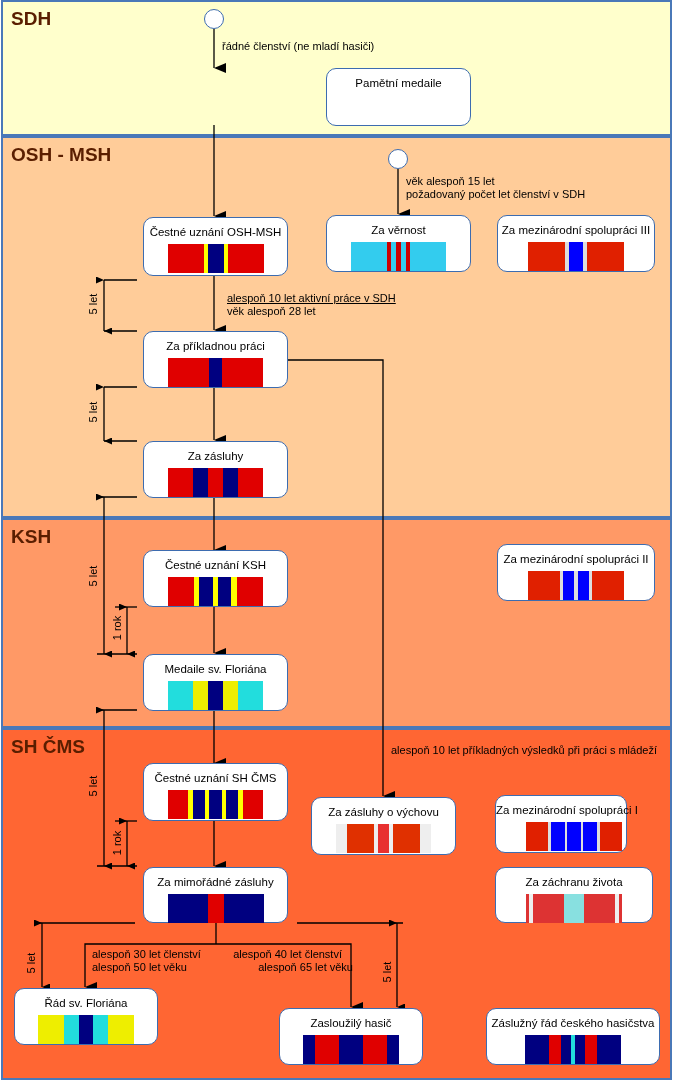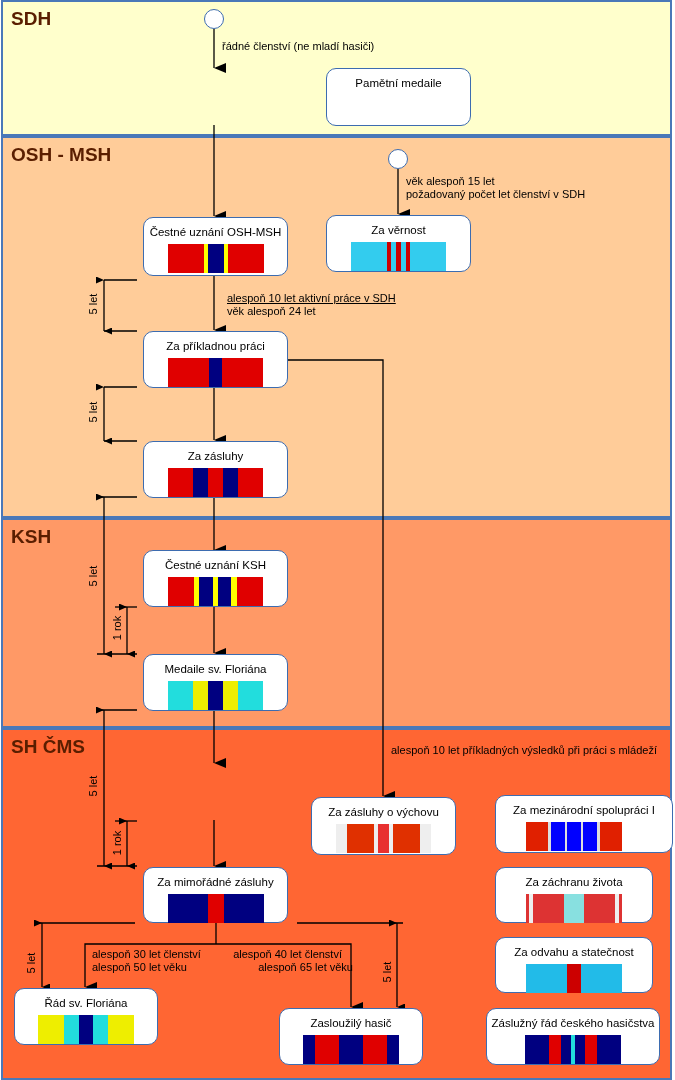--- a/index.html
+++ b/index.html
@@ -99,21 +99,21 @@
     </g>
   </svg>
 
   <div class="start" style="left:204px;top:9px;"></div>
   <div class="start" style="left:388px;top:149px;"></div>
 
   <div class="note" style="left:222px;top:39px;">řádné členství (ne mladí hasiči)</div>
   <div class="note" style="left:406px;top:174px;">věk alespoň 15 let</div>
   <div class="note" style="left:406px;top:187px;">požadovaný počet let členství v SDH</div>
   <div class="note" style="left:227px;top:291px;text-decoration:underline;">alespoň 10 let aktivní práce v SDH</div>
-  <div class="note" style="left:227px;top:304px;">věk alespoň 24 let</div>
+  <div class="note" style="left:227px;top:304px;">věk alespoň 28 let</div>
   <div class="note" style="left:391px;top:743px;">alespoň 10 let příkladných výsledků při práci s mládeží</div>
   <div class="note" style="left:92px;top:947px;">alespoň 30 let členství</div>
   <div class="note" style="left:92px;top:960px;">alespoň 50 let věku</div>
   <div class="note" style="left:229px;top:947px;width:113px;text-align:right;">alespoň 40 let členství</div>
   <div class="note" style="left:240px;top:960px;width:113px;text-align:right;">alespoň 65 let věku</div>
 
   <div class="vnote" style="left:78px;top:298px;width:30px;text-align:center;">5 let</div>
   <div class="vnote" style="left:78px;top:406px;width:30px;text-align:center;">5 let</div>
   <div class="vnote" style="left:78px;top:570px;width:30px;text-align:center;">5 let</div>
   <div class="vnote" style="left:102px;top:622px;width:30px;text-align:center;">1 rok</div>
@@ -140,20 +140,30 @@
       <div class="ribbon" style="width: 96px; left: 23.5px; top: 26px;">
         <span style="background: rgb(51, 204, 238); width: 36px;"></span>
         <span style="background: rgb(204, 0, 0); width: 4.8px;"></span>
         <span style="background: rgb(51, 204, 238); width: 4.8px;"></span>
         <span style="background: rgb(204, 0, 0); width: 4.8px;"></span>
         <span style="background: rgb(51, 204, 238); width: 4.8px;"></span>
         <span style="background: rgb(204, 0, 0); width: 4.8px;"></span>
         <span style="background: rgb(51, 204, 238); width: 36px;"></span>
       </div>
     </div>
+  <div class="node" style="left:497px;top:215px;width:158px;height:57px;">
+      <div class="node-label">Za mezinárodní spolupráci III</div>
+      <div class="ribbon" style="width: 96px; left: 30px; top: 26px;">
+        <span style="background: rgb(224, 32, 0); width: 37.4026px;"></span>
+        <span style="background: rgb(221, 221, 221); width: 3.32468px;"></span>
+        <span style="background: rgb(0, 0, 255); width: 14.5455px;"></span>
+        <span style="background: rgb(221, 221, 221); width: 3.32468px;"></span>
+        <span style="background: rgb(224, 32, 0); width: 37.4026px;"></span>
+      </div>
+    </div>
   <div class="node" style="left:143px;top:331px;width:145px;height:57px;">
       <div class="node-label">Za příkladnou práci</div>
       <div class="ribbon" style="width: 96px; left: 23.5px; top: 26px;">
         <span style="background: rgb(224, 0, 0); width: 41.1429px;"></span>
         <span style="background: rgb(0, 0, 128); width: 13.7143px;"></span>
         <span style="background: rgb(224, 0, 0); width: 41.1429px;"></span>
       </div>
     </div>
   <div class="node" style="left:143px;top:441px;width:145px;height:57px;">
       <div class="node-label">Za zásluhy</div>
@@ -170,43 +180,69 @@
       <div class="ribbon" style="width: 96px; left: 23.5px; top: 26px;">
         <span style="background: rgb(224, 0, 0); width: 26.6667px;"></span>
         <span style="background: rgb(255, 255, 0); width: 5.33333px;"></span>
         <span style="background: rgb(0, 0, 128); width: 13.3333px;"></span>
         <span style="background: rgb(255, 255, 0); width: 5.33333px;"></span>
         <span style="background: rgb(0, 0, 128); width: 13.3333px;"></span>
         <span style="background: rgb(255, 255, 0); width: 5.33333px;"></span>
         <span style="background: rgb(224, 0, 0); width: 26.6667px;"></span>
       </div>
     </div>
+  <div class="node" style="left:497px;top:544px;width:158px;height:57px;">
+      <div class="node-label">Za mezinárodní spolupráci II</div>
+      <div class="ribbon" style="width: 96px; left: 30px; top: 26px;">
+        <span style="background: rgb(224, 32, 0); width: 31.8483px;"></span>
+        <span style="background: rgb(221, 221, 221); width: 3.18483px;"></span>
+        <span style="background: rgb(0, 0, 255); width: 11.3744px;"></span>
+        <span style="background: rgb(221, 221, 221); width: 3.18483px;"></span>
+        <span style="background: rgb(0, 0, 255); width: 11.3744px;"></span>
+        <span style="background: rgb(221, 221, 221); width: 3.18483px;"></span>
+        <span style="background: rgb(224, 32, 0); width: 31.8483px;"></span>
+      </div>
+    </div>
   <div class="node" style="left:143px;top:654px;width:145px;height:57px;">
       <div class="node-label">Medaile sv. Floriána</div>
       <div class="ribbon" style="width: 96px; left: 23.5px; top: 26px;">
         <span style="background: rgb(34, 221, 221); width: 25.6px;"></span>
         <span style="background: rgb(238, 238, 0); width: 14.9333px;"></span>
         <span style="background: rgb(0, 0, 128); width: 14.9333px;"></span>
         <span style="background: rgb(238, 238, 0); width: 14.9333px;"></span>
         <span style="background: rgb(34, 221, 221); width: 25.6px;"></span>
+      </div>
+    </div>
+  <div class="node" style="left:143px;top:763px;width:145px;height:58px;">
+      <div class="node-label">Čestné uznání SH ČMS</div>
+      <div class="ribbon" style="width: 96px; left: 23.5px; top: 26px;">
+        <span style="background: rgb(224, 0, 0); width: 20.8696px;"></span>
+        <span style="background: rgb(255, 255, 0); width: 4.17391px;"></span>
+        <span style="background: rgb(0, 0, 128); width: 12.5217px;"></span>
+        <span style="background: rgb(255, 255, 0); width: 4.17391px;"></span>
+        <span style="background: rgb(0, 0, 128); width: 12.5217px;"></span>
+        <span style="background: rgb(255, 255, 0); width: 4.17391px;"></span>
+        <span style="background: rgb(0, 0, 128); width: 12.5217px;"></span>
+        <span style="background: rgb(255, 255, 0); width: 4.17391px;"></span>
+        <span style="background: rgb(224, 0, 0); width: 20.8696px;"></span>
       </div>
     </div>
   <div class="node" style="left:311px;top:797px;width:145px;height:58px;">
       <div class="node-label">Za zásluhy o výchovu</div>
       <div class="ribbon" style="width: 96px; left: 23.5px; top: 26px;">
         <span style="background: rgb(238, 238, 238); width: 11.52px;"></span>
         <span style="background: rgb(224, 48, 0); width: 26.88px;"></span>
         <span style="background: rgb(238, 238, 238); width: 3.84px;"></span>
         <span style="background: rgb(232, 48, 48); width: 11.52px;"></span>
         <span style="background: rgb(238, 238, 238); width: 3.84px;"></span>
         <span style="background: rgb(224, 48, 0); width: 26.88px;"></span>
         <span style="background: rgb(238, 238, 238); width: 11.52px;"></span>
       </div>
     </div>
-  <div class="node" style="left:495px;top:795px;width:178px;height:58px;">
+  <div class="node" style="left:495px;top:795px;width:132px;height:58px;">
       <div class="node-label">Za mezinárodní spolupráci I</div>
       <div class="ribbon" style="width: 96px; left: 30px; top: 26px;">
         <span style="background: rgb(224, 32, 0); width: 22.4299px;"></span>
         <span style="background: rgb(221, 221, 221); width: 2.69159px;"></span>
         <span style="background: rgb(0, 0, 255); width: 13.4579px;"></span>
         <span style="background: rgb(221, 221, 221); width: 2.69159px;"></span>
         <span style="background: rgb(0, 0, 255); width: 13.4579px;"></span>
         <span style="background: rgb(221, 221, 221); width: 2.69159px;"></span>
         <span style="background: rgb(0, 0, 255); width: 13.4579px;"></span>
         <span style="background: rgb(221, 221, 221); width: 2.69159px;"></span>
@@ -226,28 +262,20 @@
       <div class="ribbon" style="width: 96px; left: 30px; top: 26px;">
         <span style="background: rgb(221, 51, 51); width: 2.70968px;"></span>
         <span style="background: rgb(238, 238, 238); width: 4.64516px;"></span>
         <span style="background: rgb(221, 51, 51); width: 30.9677px;"></span>
         <span style="background: rgb(136, 224, 224); width: 19.3548px;"></span>
         <span style="background: rgb(221, 51, 51); width: 30.9677px;"></span>
         <span style="background: rgb(238, 238, 238); width: 4.64516px;"></span>
         <span style="background: rgb(221, 51, 51); width: 2.70968px;"></span>
       </div>
     </div>
-  <div class="node" style="left:495px;top:937px;width:158px;height:56px;">
-      <div class="node-label">Za odvahu a statečnost</div>
-      <div class="ribbon" style="width: 96px; left: 30px; top: 26px;">
-        <span style="background: rgb(34, 187, 232); width: 41.1429px;"></span>
-        <span style="background: rgb(204, 0, 0); width: 13.7143px;"></span>
-        <span style="background: rgb(34, 187, 232); width: 41.1429px;"></span>
-      </div>
-    </div>
   <div class="node" style="left:486px;top:1008px;width:174px;height:57px;">
       <div class="node-label">Záslužný řád českého hasičstva</div>
       <div class="ribbon" style="width: 96px; left: 38px; top: 26px;">
         <span style="background: rgb(0, 0, 128); width: 23.8017px;"></span>
         <span style="background: rgb(224, 0, 0); width: 11.9008px;"></span>
         <span style="background: rgb(0, 0, 128); width: 9.91736px;"></span>
         <span style="background: rgb(34, 221, 221); width: 4.76033px;"></span>
         <span style="background: rgb(0, 0, 128); width: 9.91736px;"></span>
         <span style="background: rgb(224, 0, 0); width: 11.9008px;"></span>
         <span style="background: rgb(0, 0, 128); width: 23.8017px;"></span>

